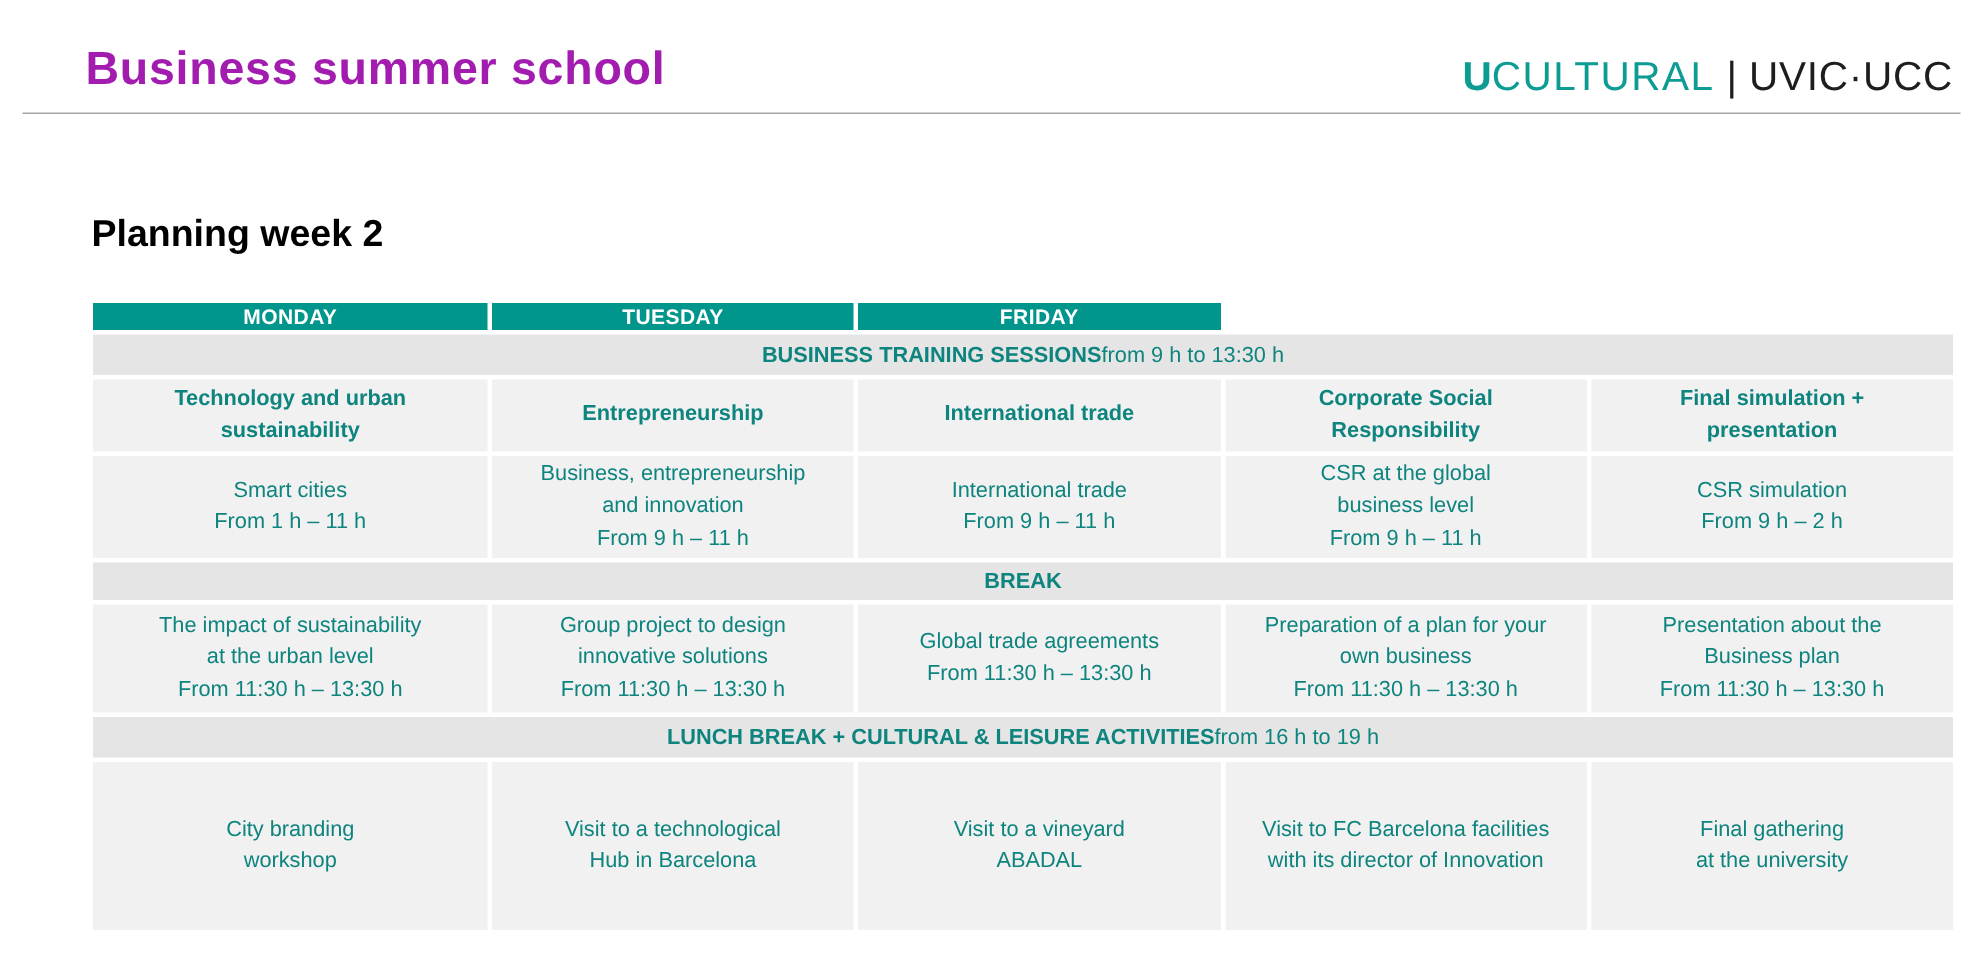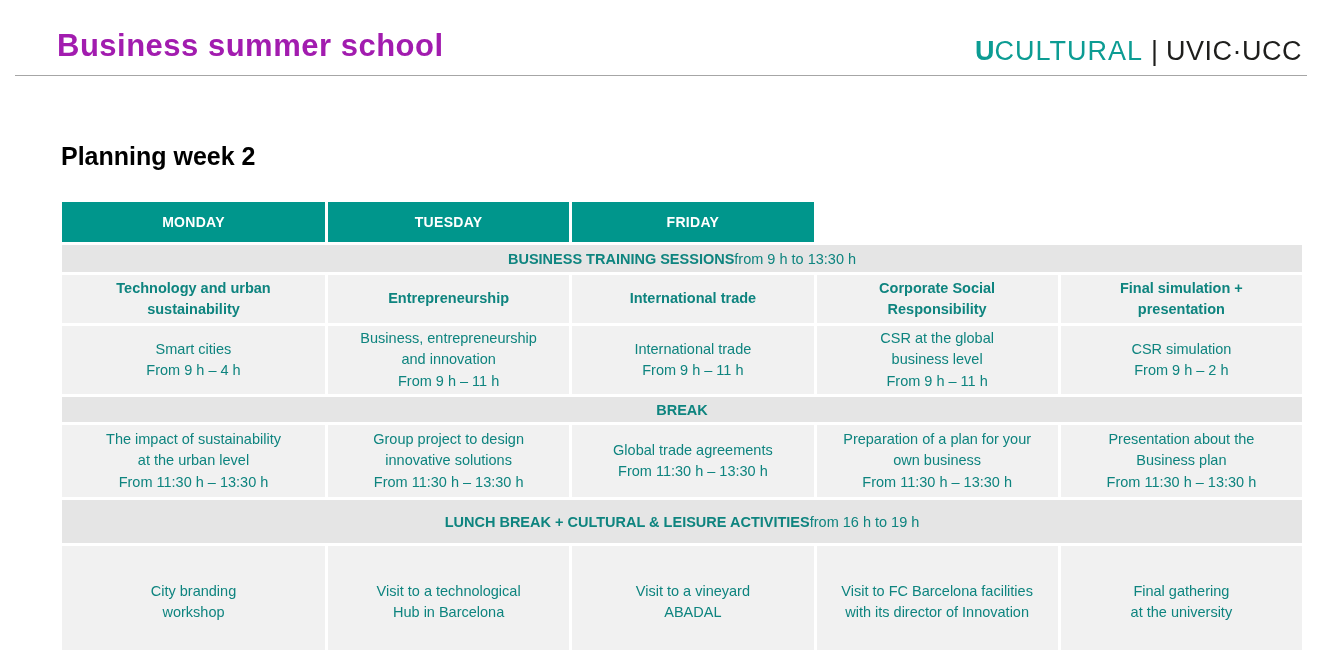--- a/index.html
+++ b/index.html
@@ -43,34 +43,34 @@
 
   .grid-row {
     display: grid;
     grid-template-columns: 263px 1fr 1fr 1fr 1fr;
     gap: 3px;
   }
 
   .day-cell {
     background: #00968c; color: #ffffff;
     font-weight: bold; font-size: 14px; letter-spacing: 0.3px;
-    height: 40px;
+    height: 18px;
     display: flex; align-items: center; justify-content: center;
   }
 
   .banner {
     background: #e5e5e5; color: #0e847f;
     font-size: 14.5px;
     display: flex; align-items: center; justify-content: center;
     text-align: center;
   }
   .banner .bold-part { font-weight: bold; }
   .banner-training { height: 27px; }
   .banner-break { height: 25px; }
-  .banner-lunch { height: 43px; }
+  .banner-lunch { height: 27px; }
 
   .cell {
     background: #f1f1f1; color: #0e847f;
     font-size: 14.5px; line-height: 1.45;
     display: flex; align-items: center; justify-content: center;
     text-align: center; white-space: pre-line;
     padding: 0 6px; box-sizing: border-box;
   }
   .row-topics .cell { font-weight: bold; height: 48px; }
   .row-morning .cell { height: 68px; }
@@ -109,21 +109,21 @@
     <div class="cell">Entrepreneurship</div>
     <div class="cell">International trade</div>
     <div class="cell">Corporate Social
 Responsibility</div>
     <div class="cell">Final simulation +
 presentation</div>
   </div>
 
   <div class="grid-row row-morning">
     <div class="cell">Smart cities
-From 9 h – 4 h</div>
+From 1 h – 11 h</div>
     <div class="cell">Business, entrepreneurship
 and innovation
 From 9 h – 11 h</div>
     <div class="cell">International trade
 From 9 h – 11 h</div>
     <div class="cell">CSR at the global
 business level
 From 9 h – 11 h</div>
     <div class="cell">CSR simulation
 From 9 h – 2 h</div>

